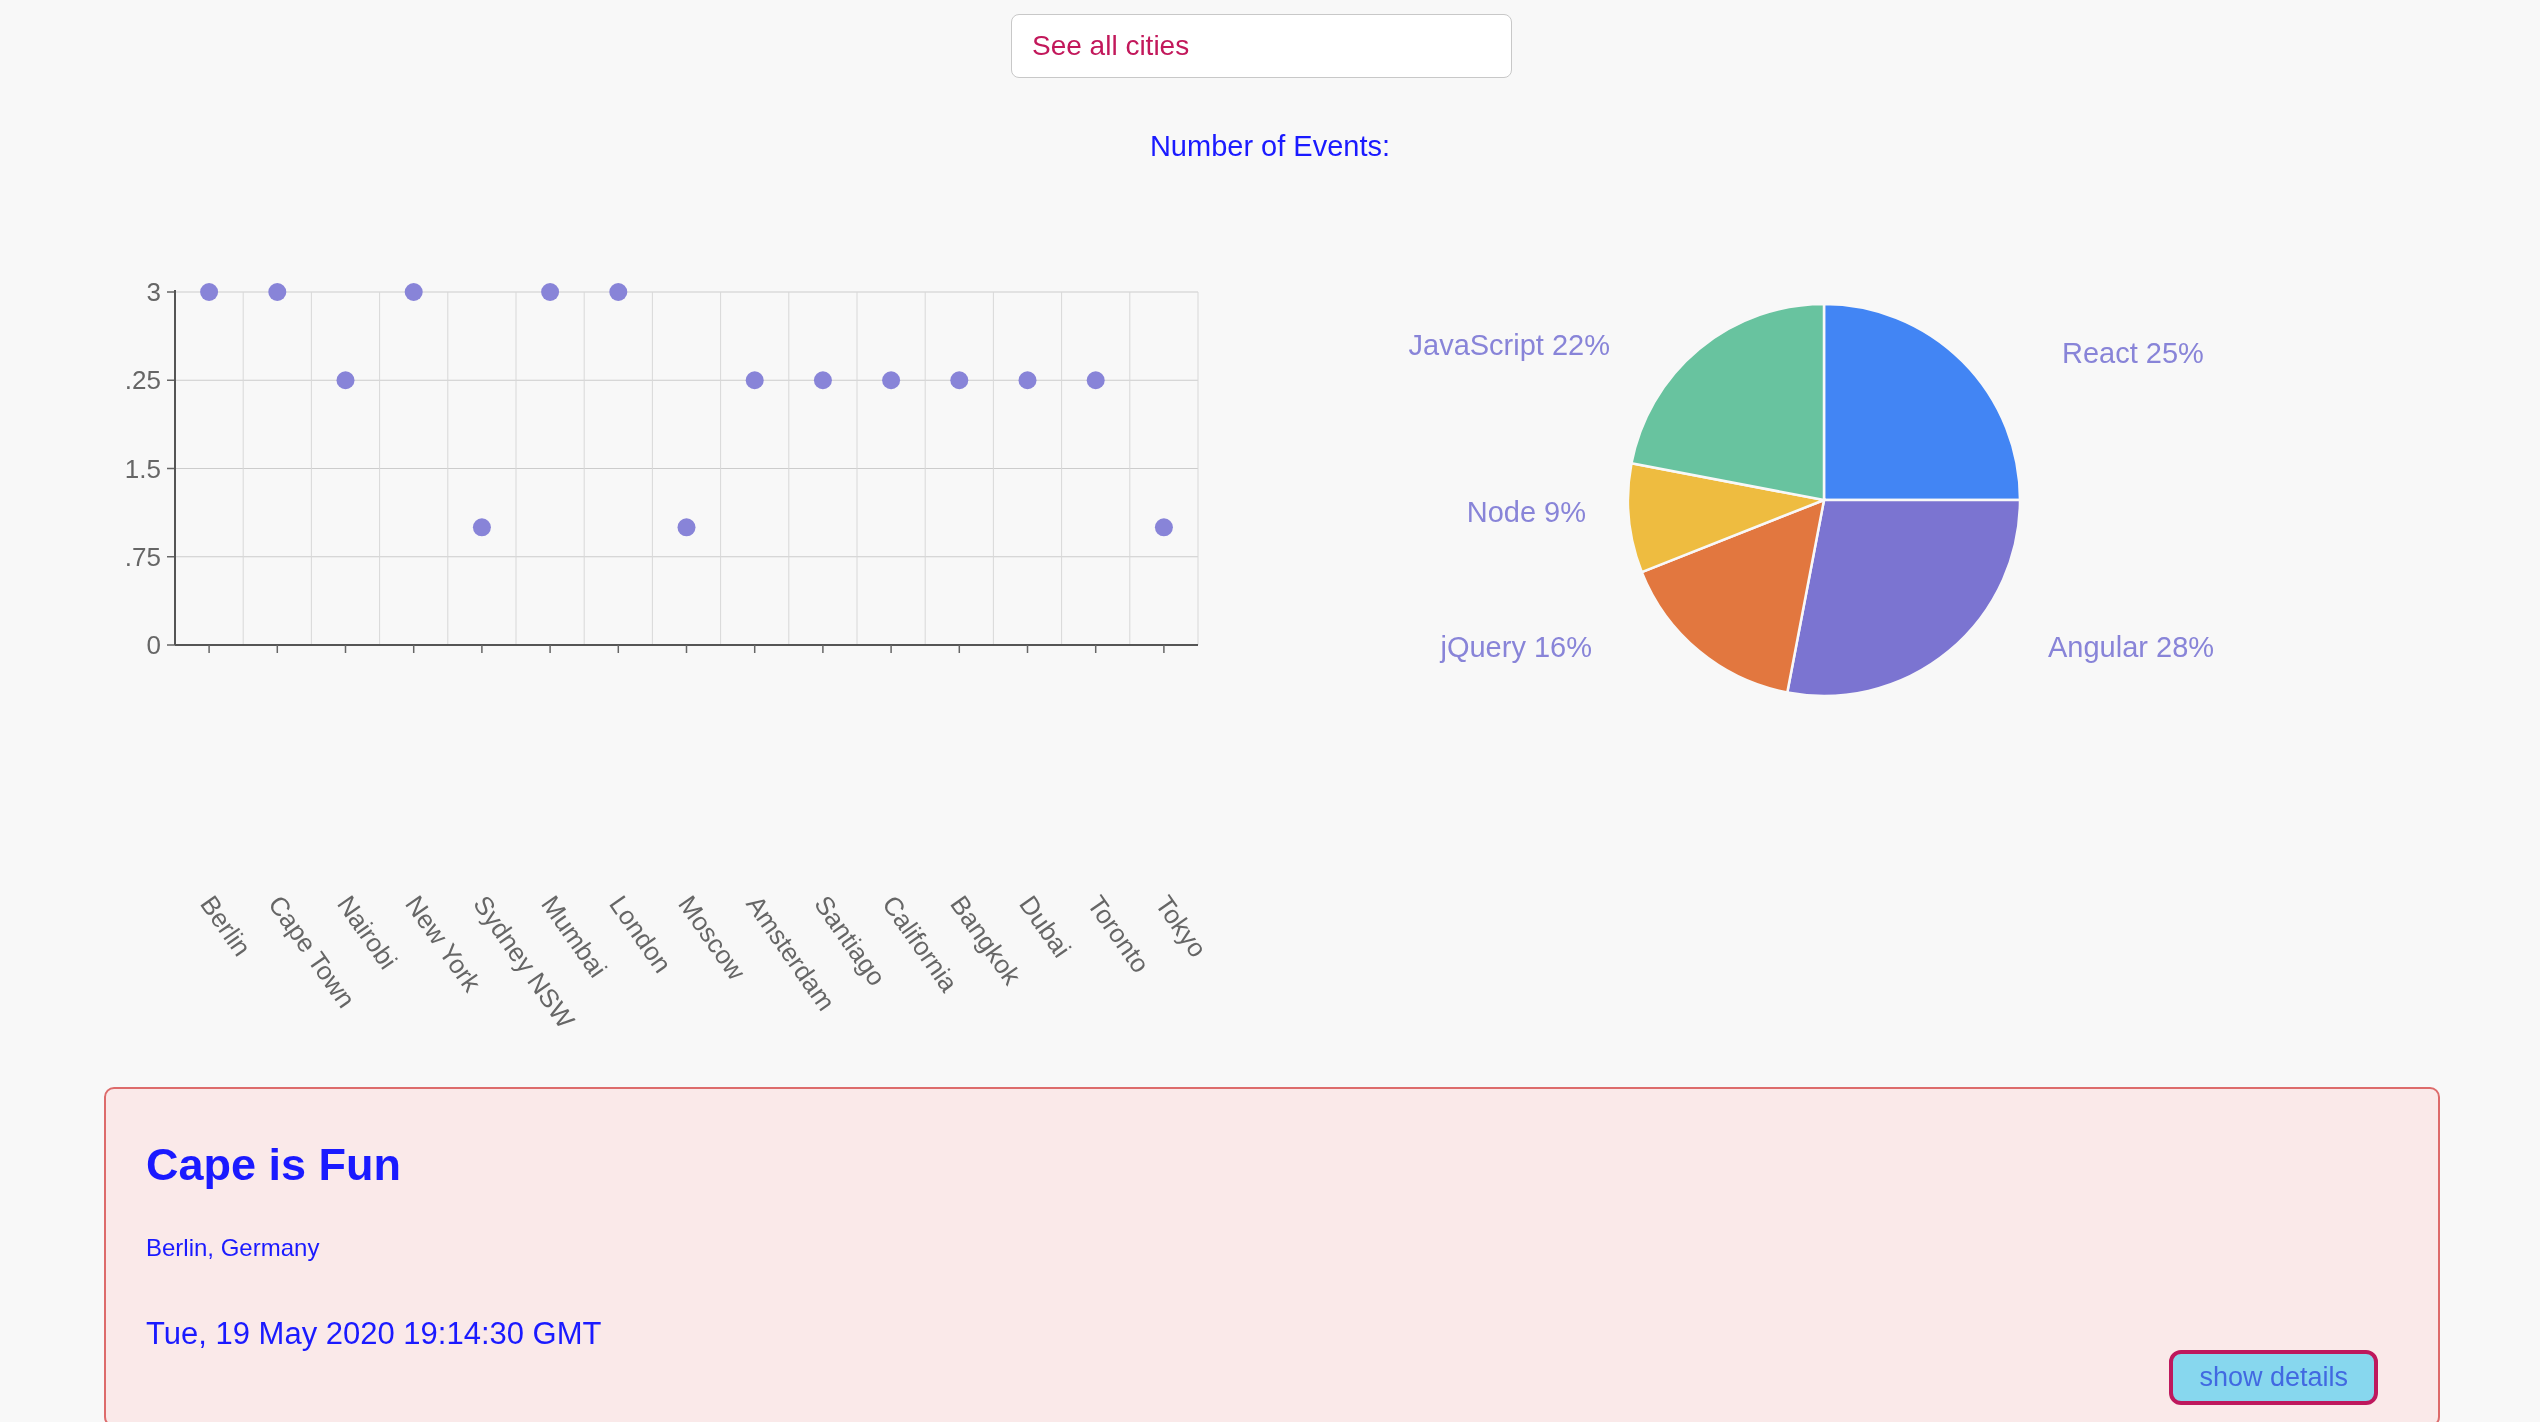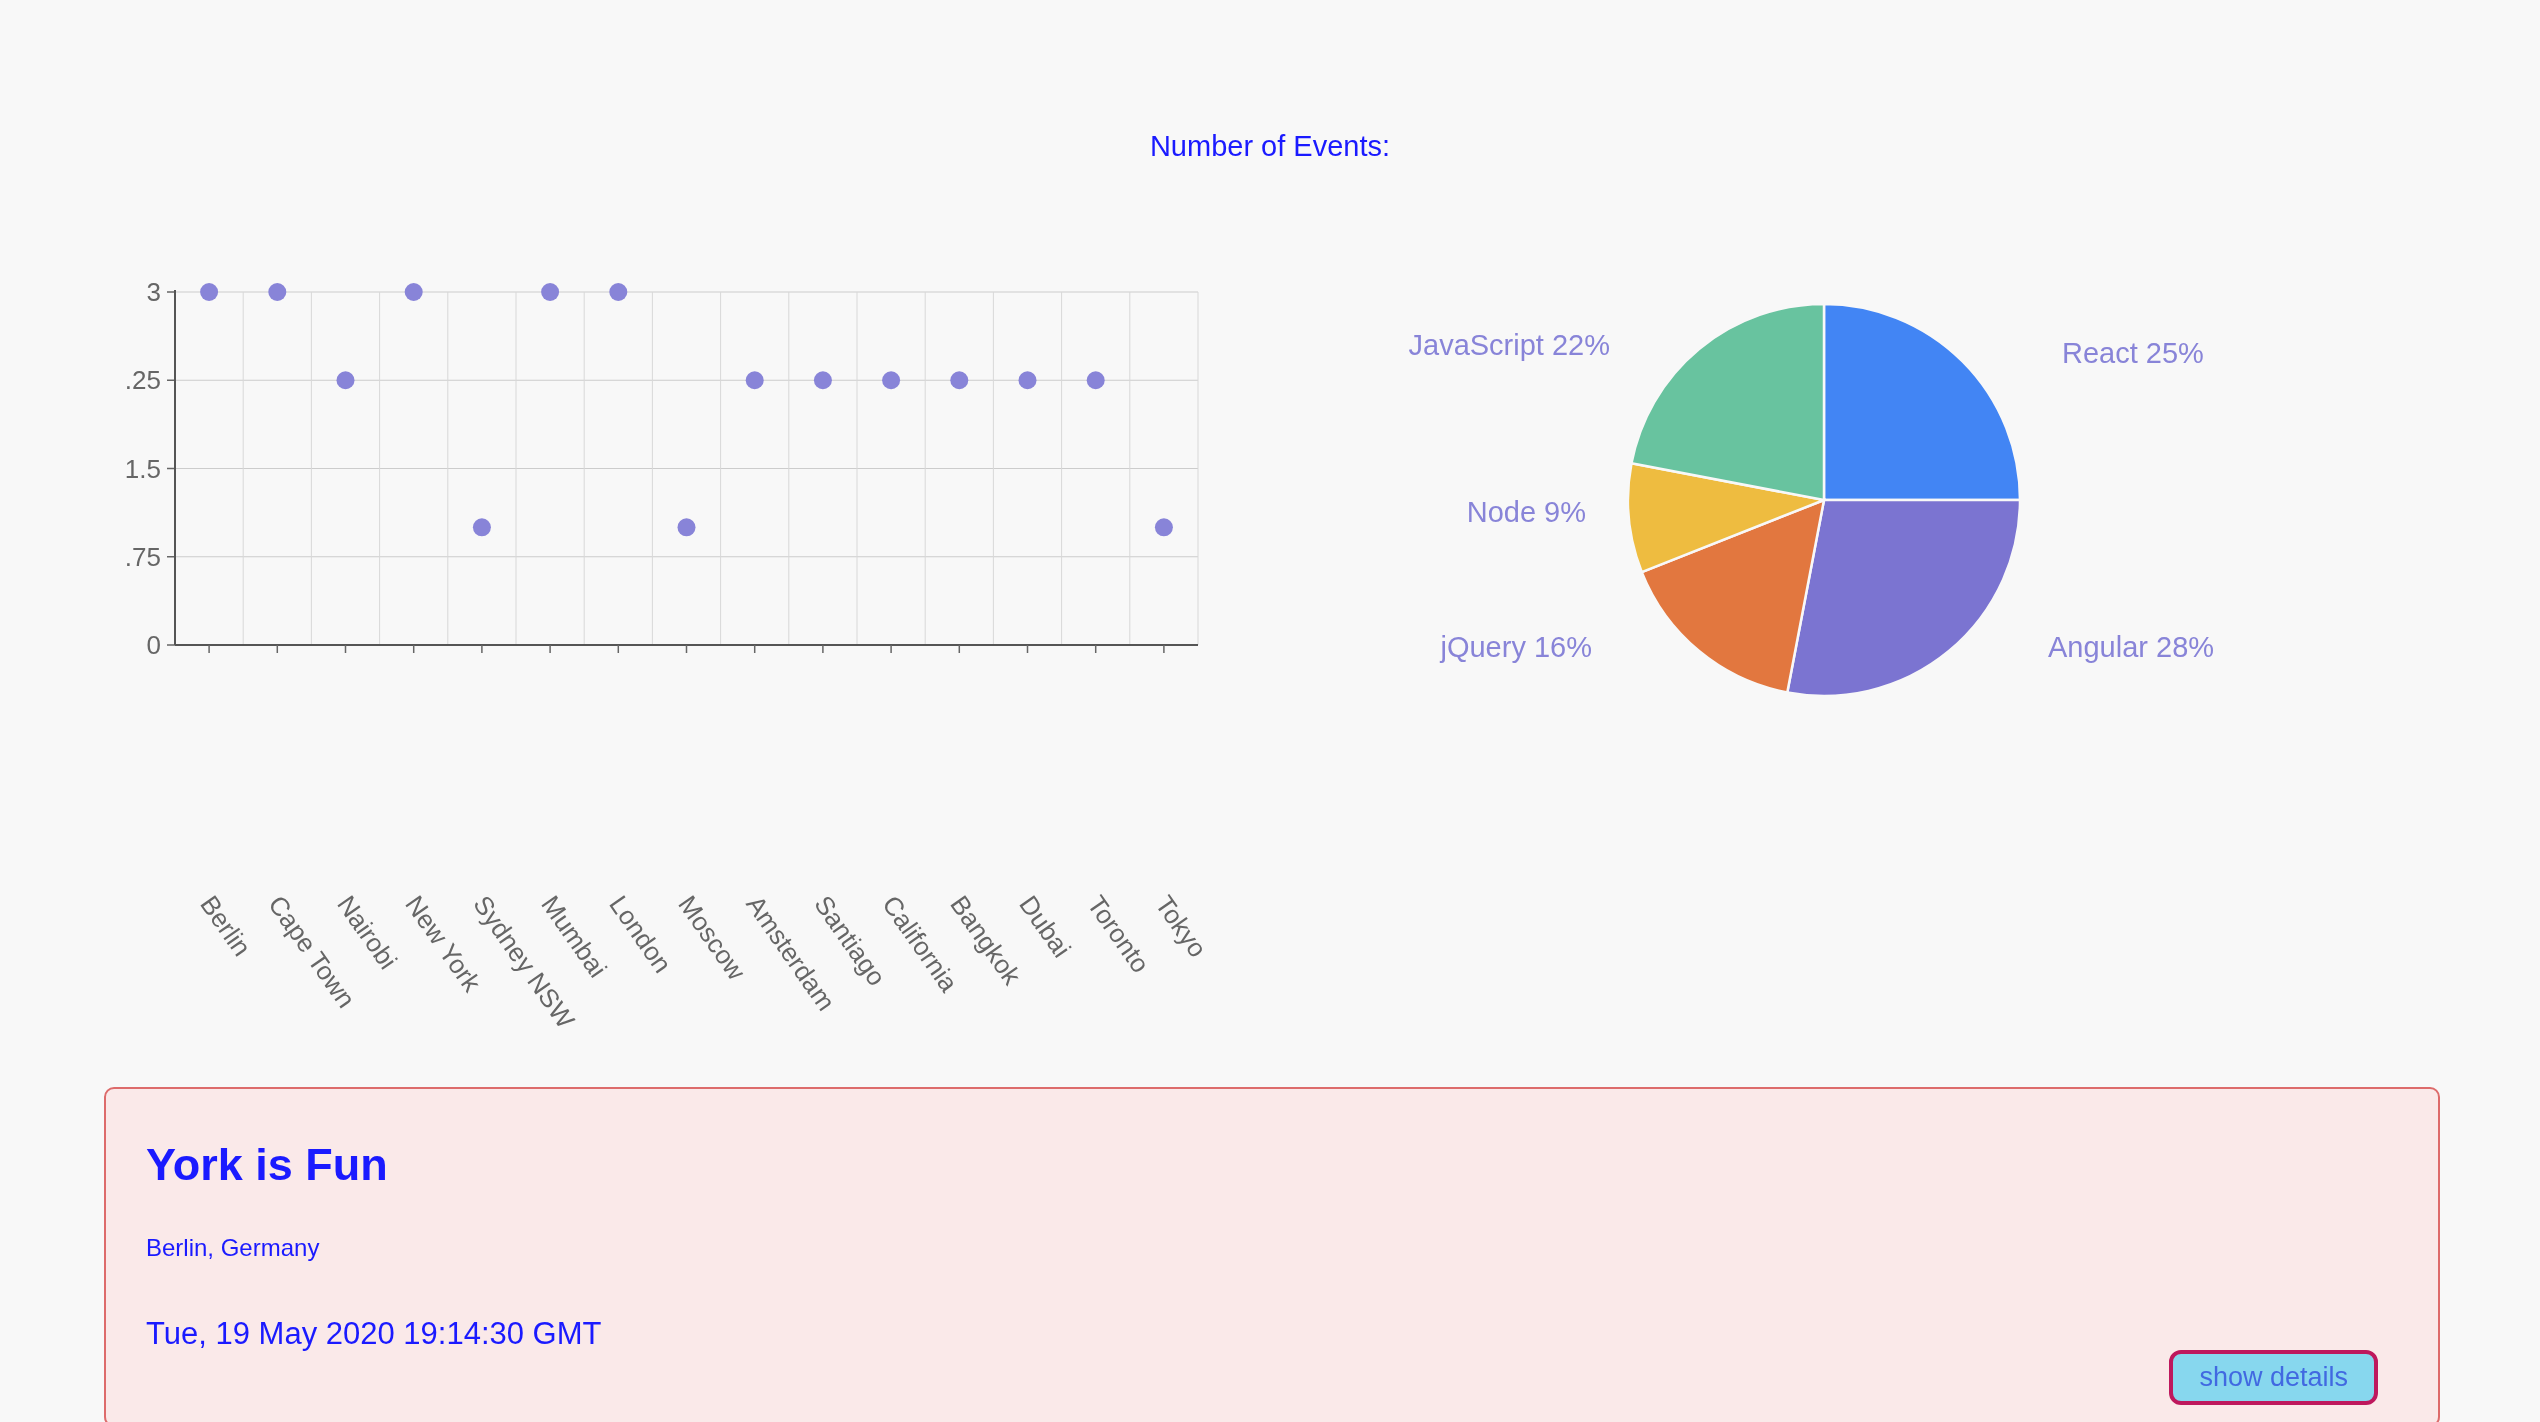--- a/index.html
+++ b/index.html
@@ -104,20 +104,23 @@
     font-family: "Liberation Sans", sans-serif;
     padding: 8px 26px;
     cursor: pointer;
   }
 </style>
 </head>
 <body>
 
 <div class="page">
 
+  <div class="city-search-wrap">
+    <input class="city-search-input" type="text" placeholder="See all cities" style="">
+  </div>
 
   <div class="events-row">
     <span class="events-label">Number of Events:</span>
   </div>
 
   <div class="scatter">
     <svg class="scatter-svg" id="scatter-svg" width="1270" height="430">
         <line x1="175" y1="30" x2="1198" y2="30" stroke="#cccccc" stroke-width="1"></line>
         <line x1="167" y1="30" x2="175" y2="30" stroke="#666666" stroke-width="1.5"></line>
         <text x="161" y="39" text-anchor="end" class="tick-text">3</text>
@@ -209,19 +212,19 @@
         <path d="M 504 200 L 311.47169885717705 163.27326234119795 A 196 196 0 0 1 503.99999999999994 4 Z" fill="#68c39f" stroke="#f8f8f8" stroke-width="2.5"></path>
         <text x="742" y="63" text-anchor="start" class="pie-label" fill="#8884d8">React 25%</text>
         <text x="728" y="357" text-anchor="start" class="pie-label" fill="#8884d8">Angular 28%</text>
         <text x="272" y="357" text-anchor="end" class="pie-label" fill="#8884d8">jQuery 16%</text>
         <text x="266" y="222" text-anchor="end" class="pie-label" fill="#8884d8">Node 9%</text>
         <text x="290" y="55" text-anchor="end" class="pie-label" fill="#8884d8">JavaScript 22%</text>
       </svg>
   </div>
 
   <div class="event-card">
-    <div class="event-title">York is Fun</div>
+    <div class="event-title">Cape is Fun</div>
     <div class="event-location">Berlin, Germany</div>
     <div class="event-date">Tue, 19 May 2020 19:14:30 GMT</div>
     <button class="show-details-btn">show details</button>
   </div>
 
 </div>
 
 </body></html>

